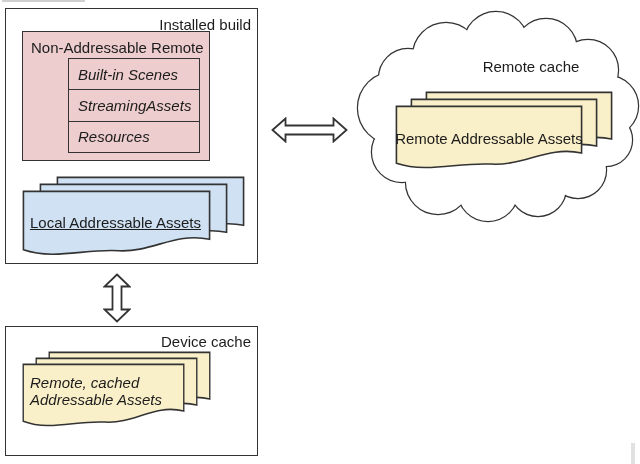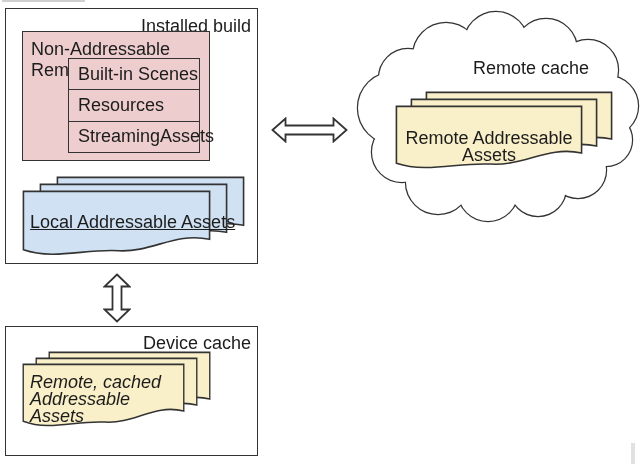--- a/index.html
+++ b/index.html
@@ -1,25 +1,25 @@
 <!DOCTYPE html>
 <html><head>
 <meta charset="utf-8">
 <style>
   html,body{margin:0;padding:0;background:#fff;}
   #canvas{
     position:relative;width:640px;height:464px;background:#fff;overflow:hidden;
-    font-family:"Liberation Sans", sans-serif;color:#1c1c1c;font-size:18px;
+    font-family:"Liberation Sans", sans-serif;color:#1c1c1c;font-size:15px;
   }
   .abs{position:absolute;}
   .outlined-box{position:absolute;border:1.5px solid #333;box-sizing:border-box;background:#fff;}
   .pink-box{position:absolute;border:1.5px solid #333;box-sizing:border-box;background:#edcdcd;}
   .box-title-right{position:absolute;text-align:right;}
   .inner-table{position:absolute;border:1.5px solid #333;box-sizing:border-box;display:flex;flex-direction:column;}
-  .inner-row{flex:1;display:flex;align-items:center;padding-left:9px;}
+  .inner-row{flex:1;display:flex;align-items:center;padding-left:9px;font-style:italic;}
   .inner-row + .inner-row{border-top:1.5px solid #333;}
   svg.doc{position:absolute;overflow:visible;}
   .doc-path{stroke:#333;stroke-width:1.7;}
   .fill-blue{fill:#cfe1f2;}
   .fill-yellow{fill:#f9efc8;}
   .doc-label{position:absolute;line-height:17px;}
   .pre{white-space:pre-line;font-style:italic;}
   .arrow{position:absolute;}
   .arrow polygon{fill:#fff;stroke:#333;stroke-width:1.8;stroke-linejoin:miter;}
   #top-artifact{position:absolute;left:2px;top:0;width:83px;height:2px;background:#cfcfcf;}
@@ -36,22 +36,22 @@
 
   <div class="outlined-box" style="left:5px;top:8px;width:253px;height:256px;">
     <div class="box-title-right" style="left:90px;top:7px;width:155px;">Installed build</div>
   </div>
 
   <div class="pink-box" style="left:22px;top:31px;width:188px;height:130px;">
     <div style="padding:7px 0 0 8px;">Non-Addressable Remote</div>
   </div>
   <div class="inner-table" style="left:68px;top:58px;width:132px;height:95px;background:#edcdcd;">
     <div class="inner-row">Built-in Scenes</div>
+    <div class="inner-row">StreamingAssets</div>
     <div class="inner-row">Resources</div>
-    <div class="inner-row">StreamingAssets</div>
   </div>
 
   <div>
     <svg class="doc" style="left:56px;top:176px;width:189px;height:74px;" viewBox="0 0 200 78" preserveAspectRatio="none">
       <path class="doc-path fill-blue" d="M1.5,1.5 H198.5 V52 C162,44 138,66 102,64 C66,62 34,74 1.5,63 Z"></path>
     </svg>
     <svg class="doc" style="left:39px;top:183px;width:189px;height:74px;" viewBox="0 0 200 78" preserveAspectRatio="none">
       <path class="doc-path fill-blue" d="M1.5,1.5 H198.5 V52 C162,44 138,66 102,64 C66,62 34,74 1.5,63 Z"></path>
     </svg>
     <svg class="doc" style="left:22px;top:190px;width:189px;height:74px;" viewBox="0 0 200 78" preserveAspectRatio="none">

